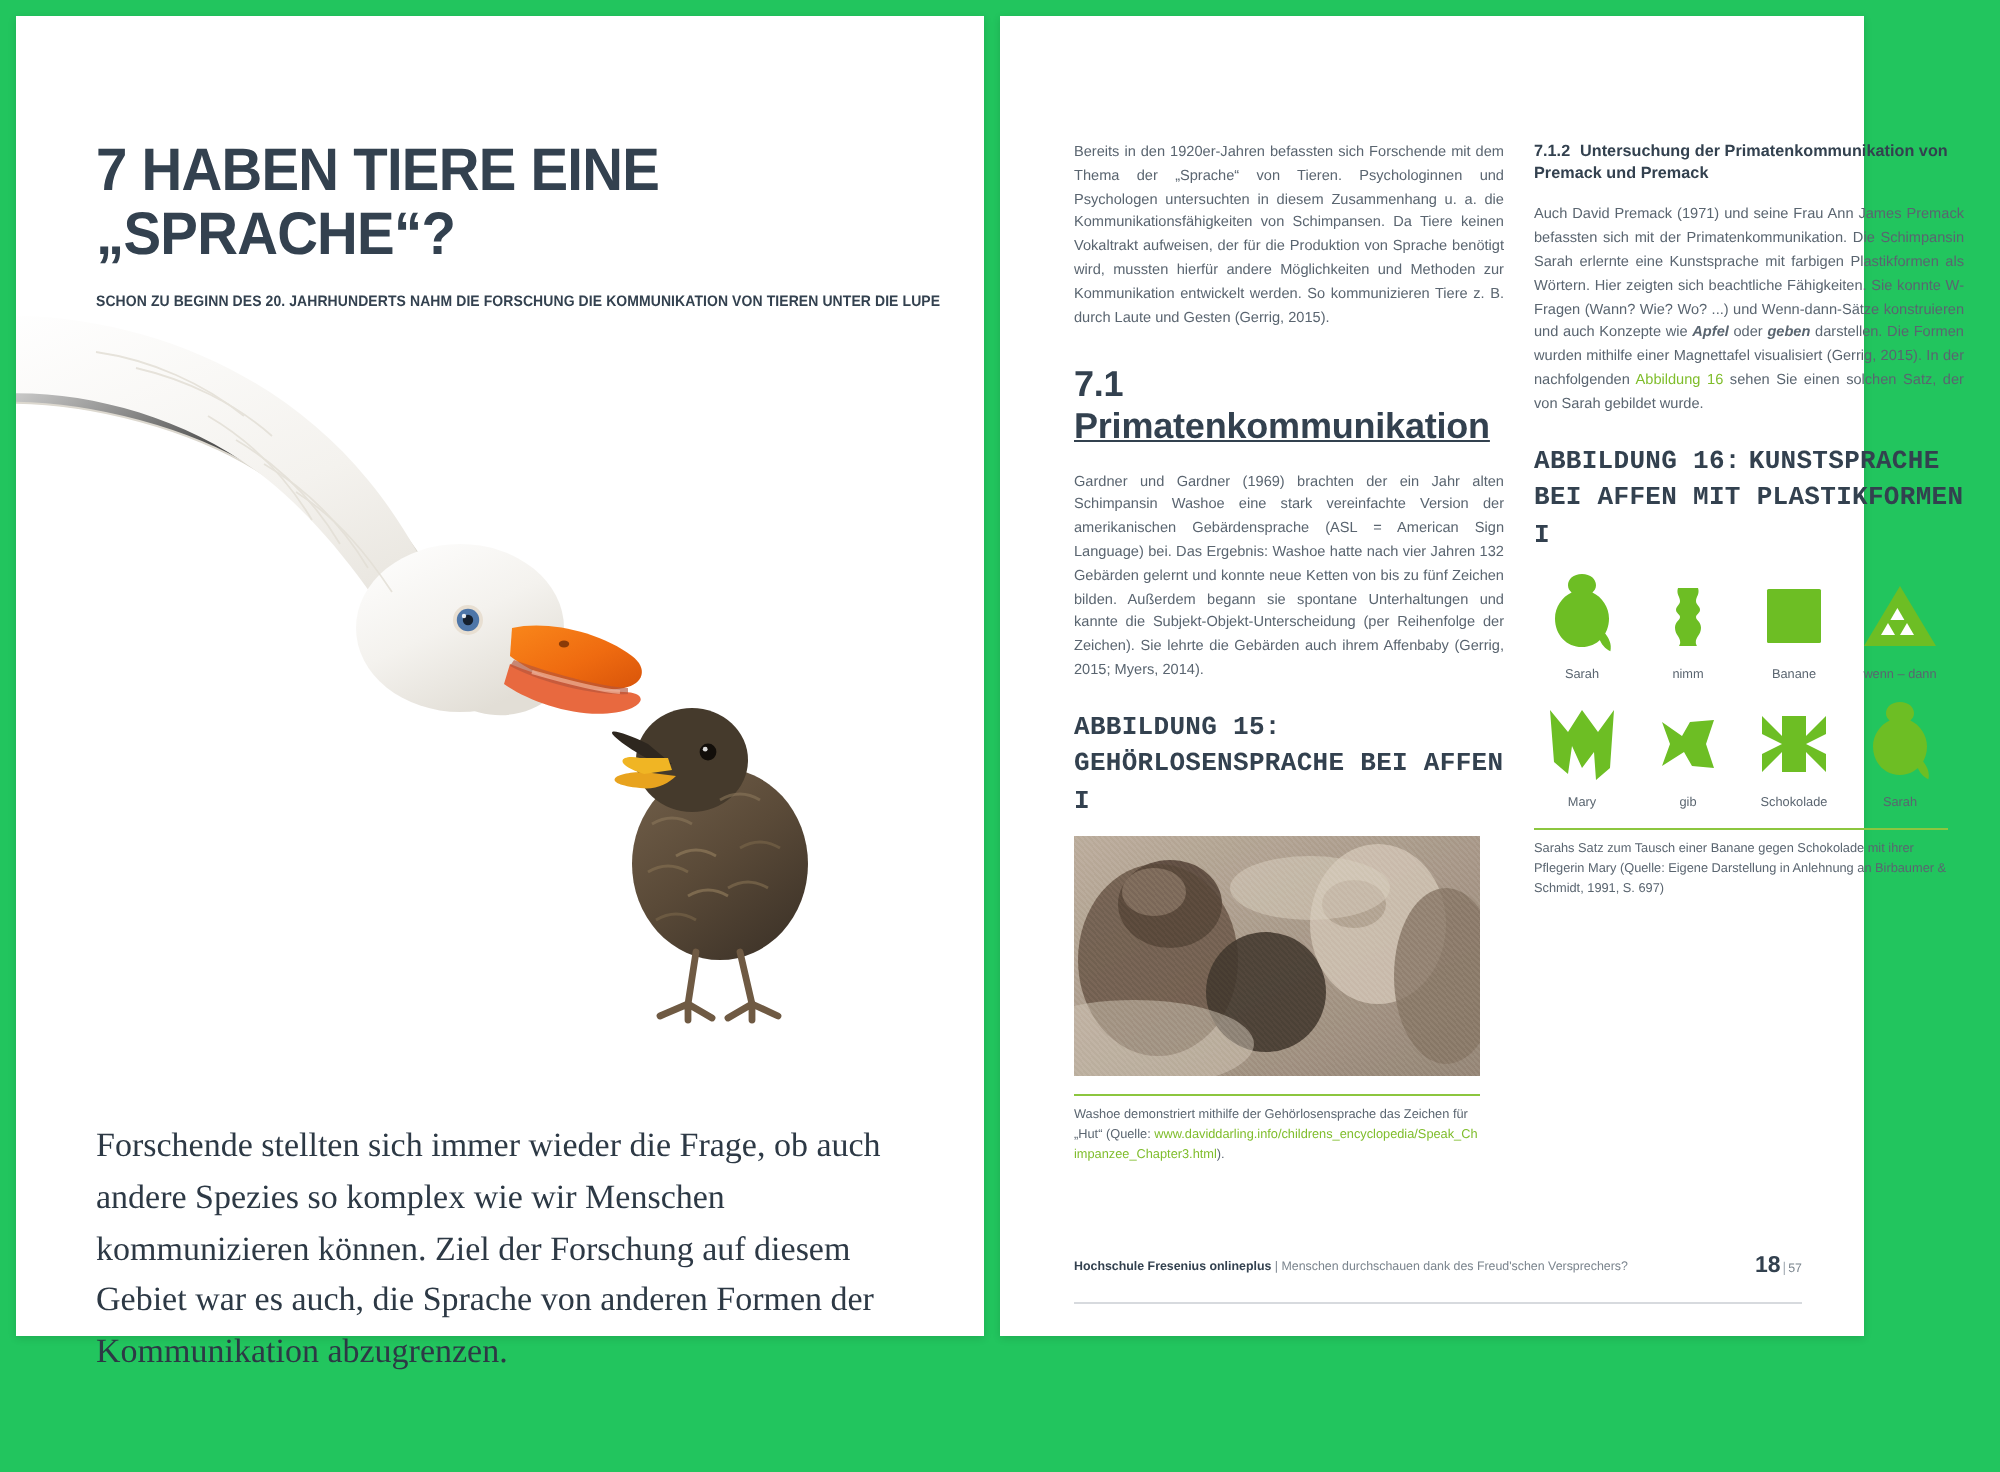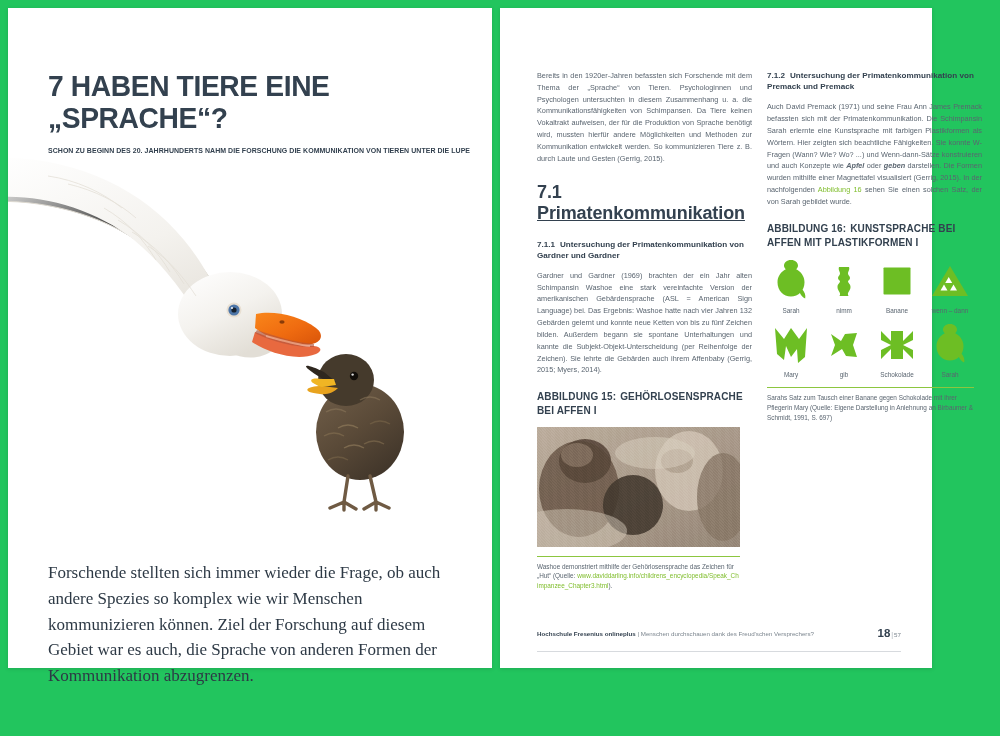--- a/index.html
+++ b/index.html
@@ -111,22 +111,22 @@
     font-weight: bold;
     color: #33414f;
     margin: 15px 0 9px 0;
     line-height: 1.38;
     letter-spacing: 0.02px;
   }
   h3.subsec.first { margin-top: 0; }
   h3.subsec .num { display: inline-block; width: 23px; }
 
   .figlabel {
-    font-family: Liberation Sans, sans-serif;
-    font-size: 10px;
+    font-family: Liberation Mono, monospace;
+    font-size: 13px;
     font-weight: bold;
     color: #33414f;
     line-height: 1.42;
     letter-spacing: 0.15px;
     margin: 14px 0 8px 0;
   }
   .figlabel .gap { display: inline-block; width: 4px; }
 
   .photo {
     width: 203px; height: 120px;
@@ -344,23 +344,20 @@
   <div class="page page-right">
 
     <div class="col col-a">
       <p class="body">Bereits in den 1920er-Jahren befassten sich Forschende mit dem Thema der „Sprache“ von Tieren. Psychologinnen und Psychologen untersuchten in diesem Zusammenhang u. a. die Kommunikationsfähigkeiten von Schimpansen. Da Tiere keinen Vokaltrakt aufweisen, der für die Produktion von Sprache benötigt wird, mussten hierfür andere Möglichkeiten und Methoden zur Kommunikation entwickelt werden. So kommunizieren Tiere z. B. durch Laute und Gesten (Gerrig, 2015).</p>
 
       <h2 class="sec">
         <span class="num">7.1</span><span>Primatenkommunikation</span>
       </h2>
 
 
-      <h3 class="subsec">
-        <span class="num">7.1.1</span><span>Untersuchung der Primatenkommunikation von Gardner und Gardner</span>
-      </h3>
 
       <p class="body">Gardner und Gardner (1969) brachten der ein Jahr alten Schimpansin Washoe eine stark vereinfachte Version der amerikanischen Gebärdensprache (ASL = American Sign Language) bei. Das Ergebnis: Washoe hatte nach vier Jahren 132 Gebärden gelernt und konnte neue Ketten von bis zu fünf Zeichen bilden. Außerdem begann sie spontane Unterhaltungen und kannte die Subjekt-Objekt-Unterscheidung (per Reihenfolge der Zeichen). Sie lehrte die Gebärden auch ihrem Affenbaby (Gerrig, 2015; Myers, 2014).</p>
 
       <div class="figlabel">
         <span>ABBILDUNG 15:</span><span class="gap"></span><span>GEHÖRLOSENSPRACHE BEI AFFEN I</span>
       </div>
 
       <div class="photo">
         <div class="photo-inner">
           <svg width="203" height="120" viewBox="0 0 203 120" xmlns="http://www.w3.org/2000/svg">

